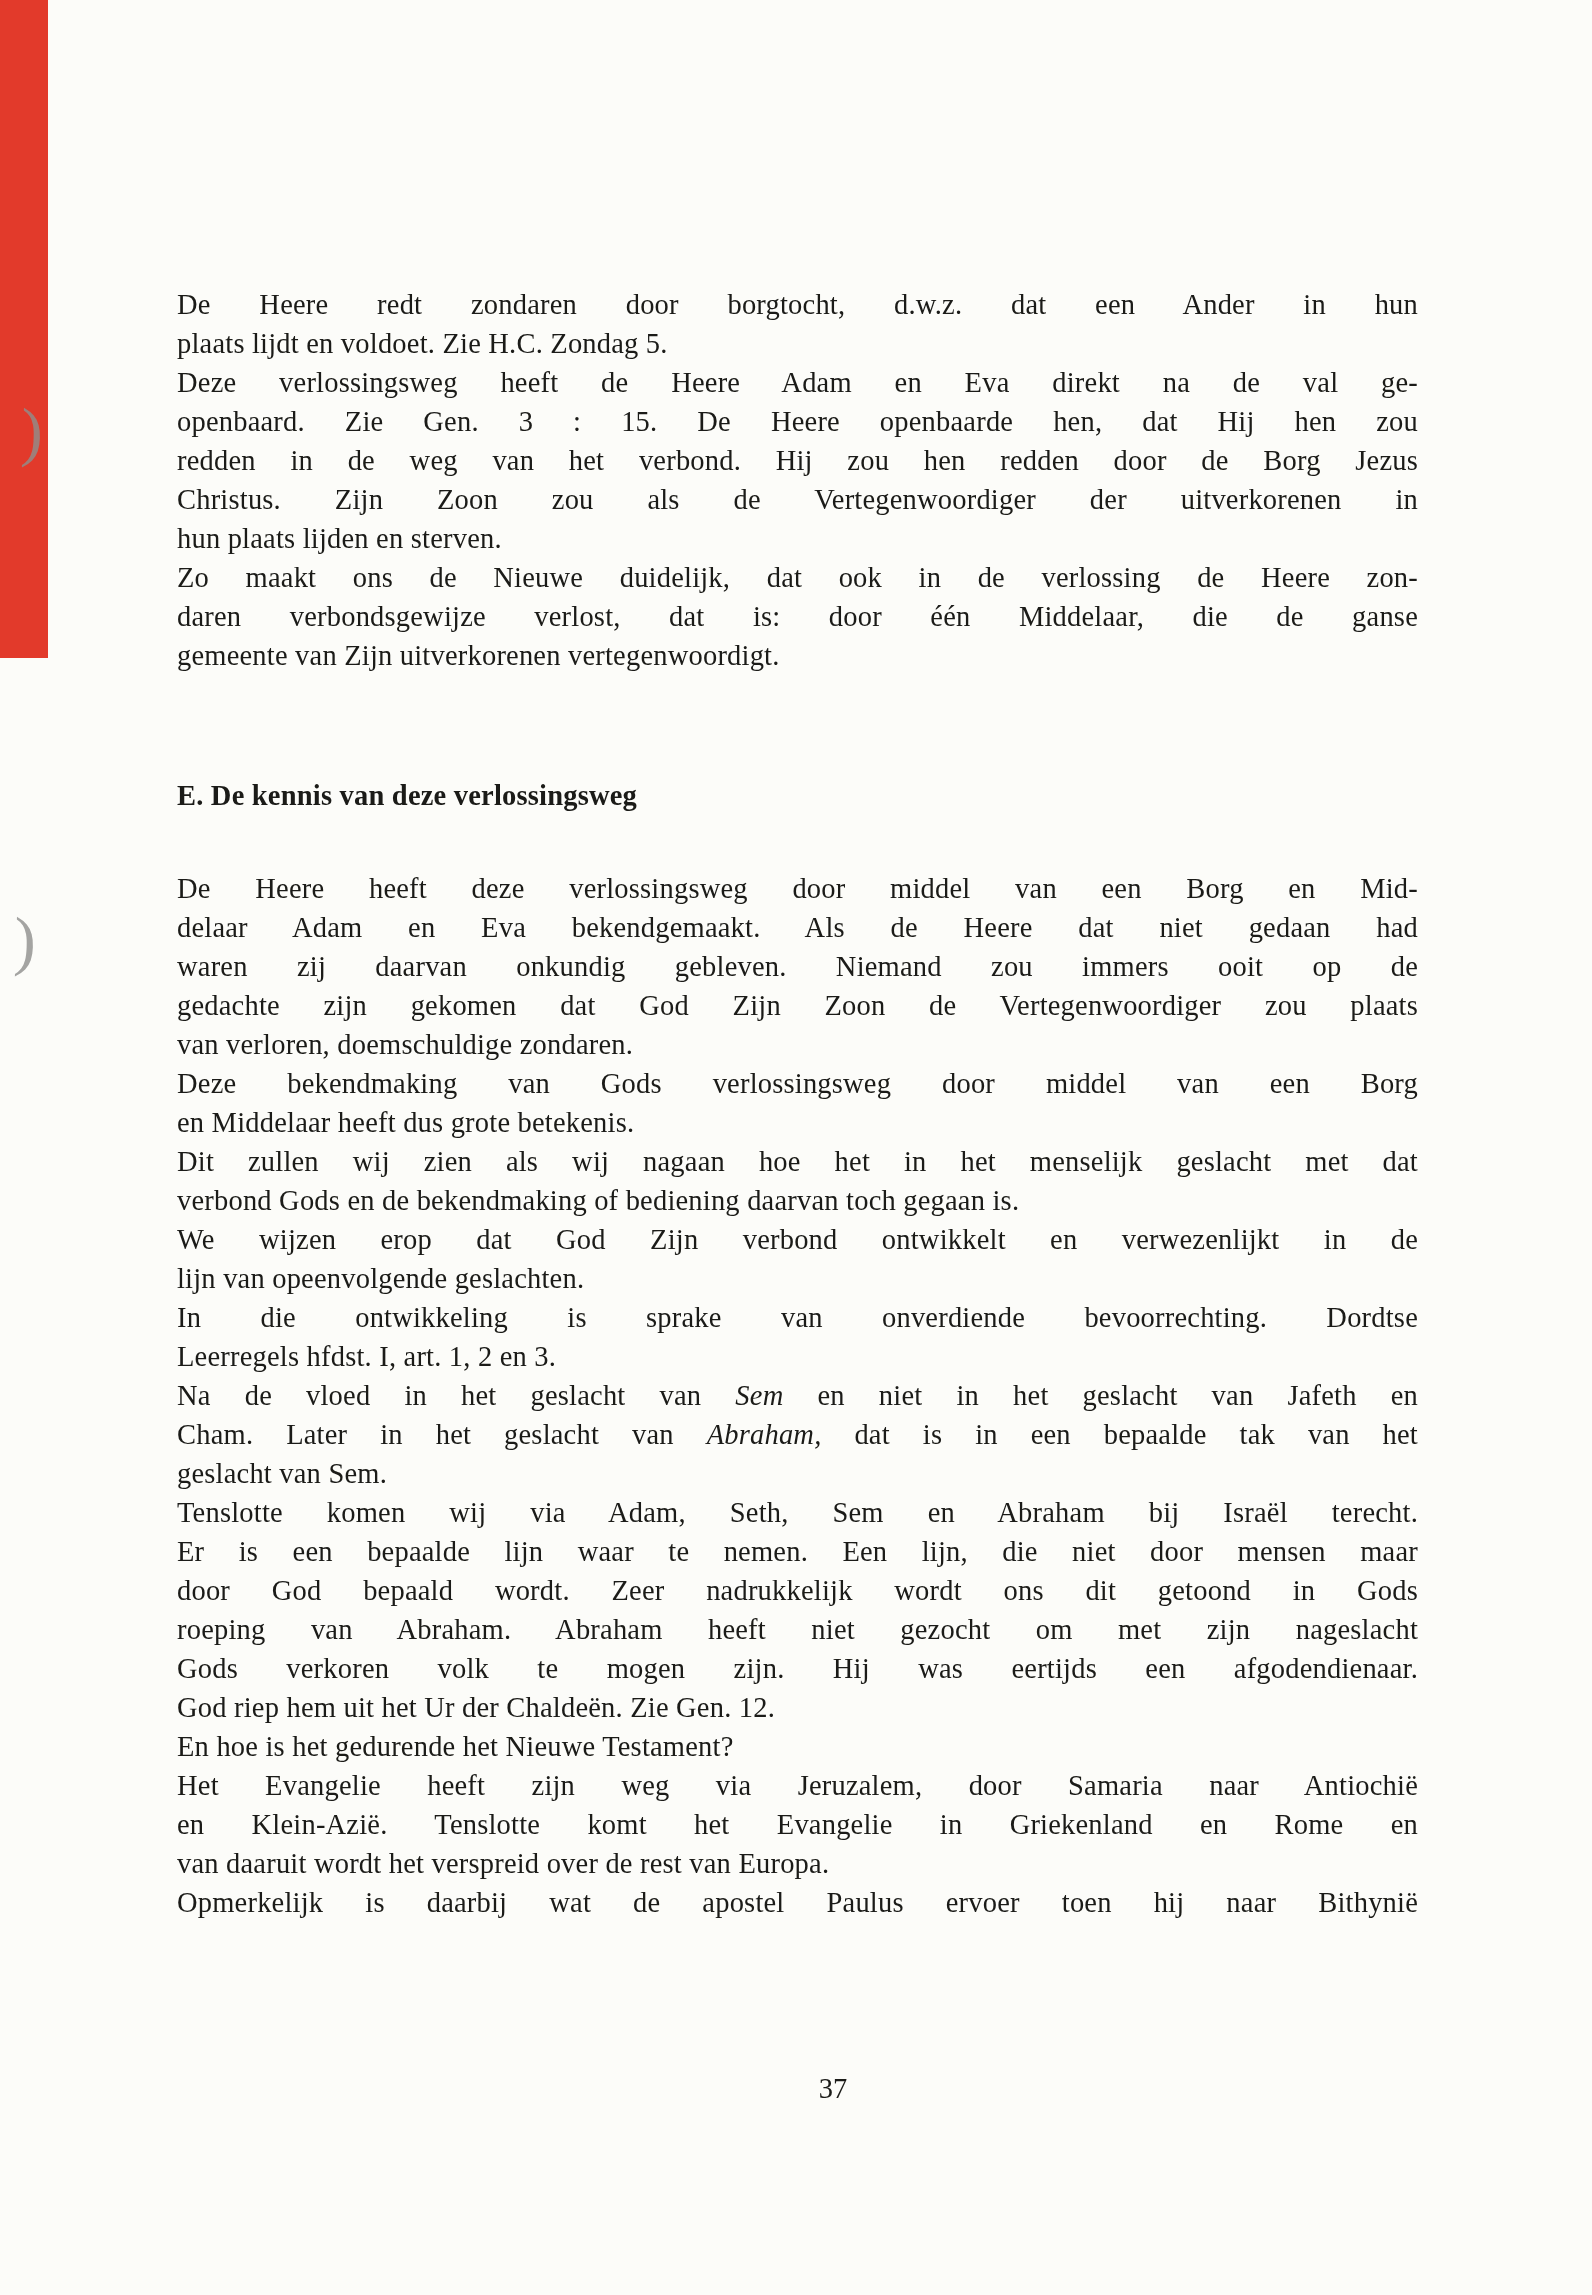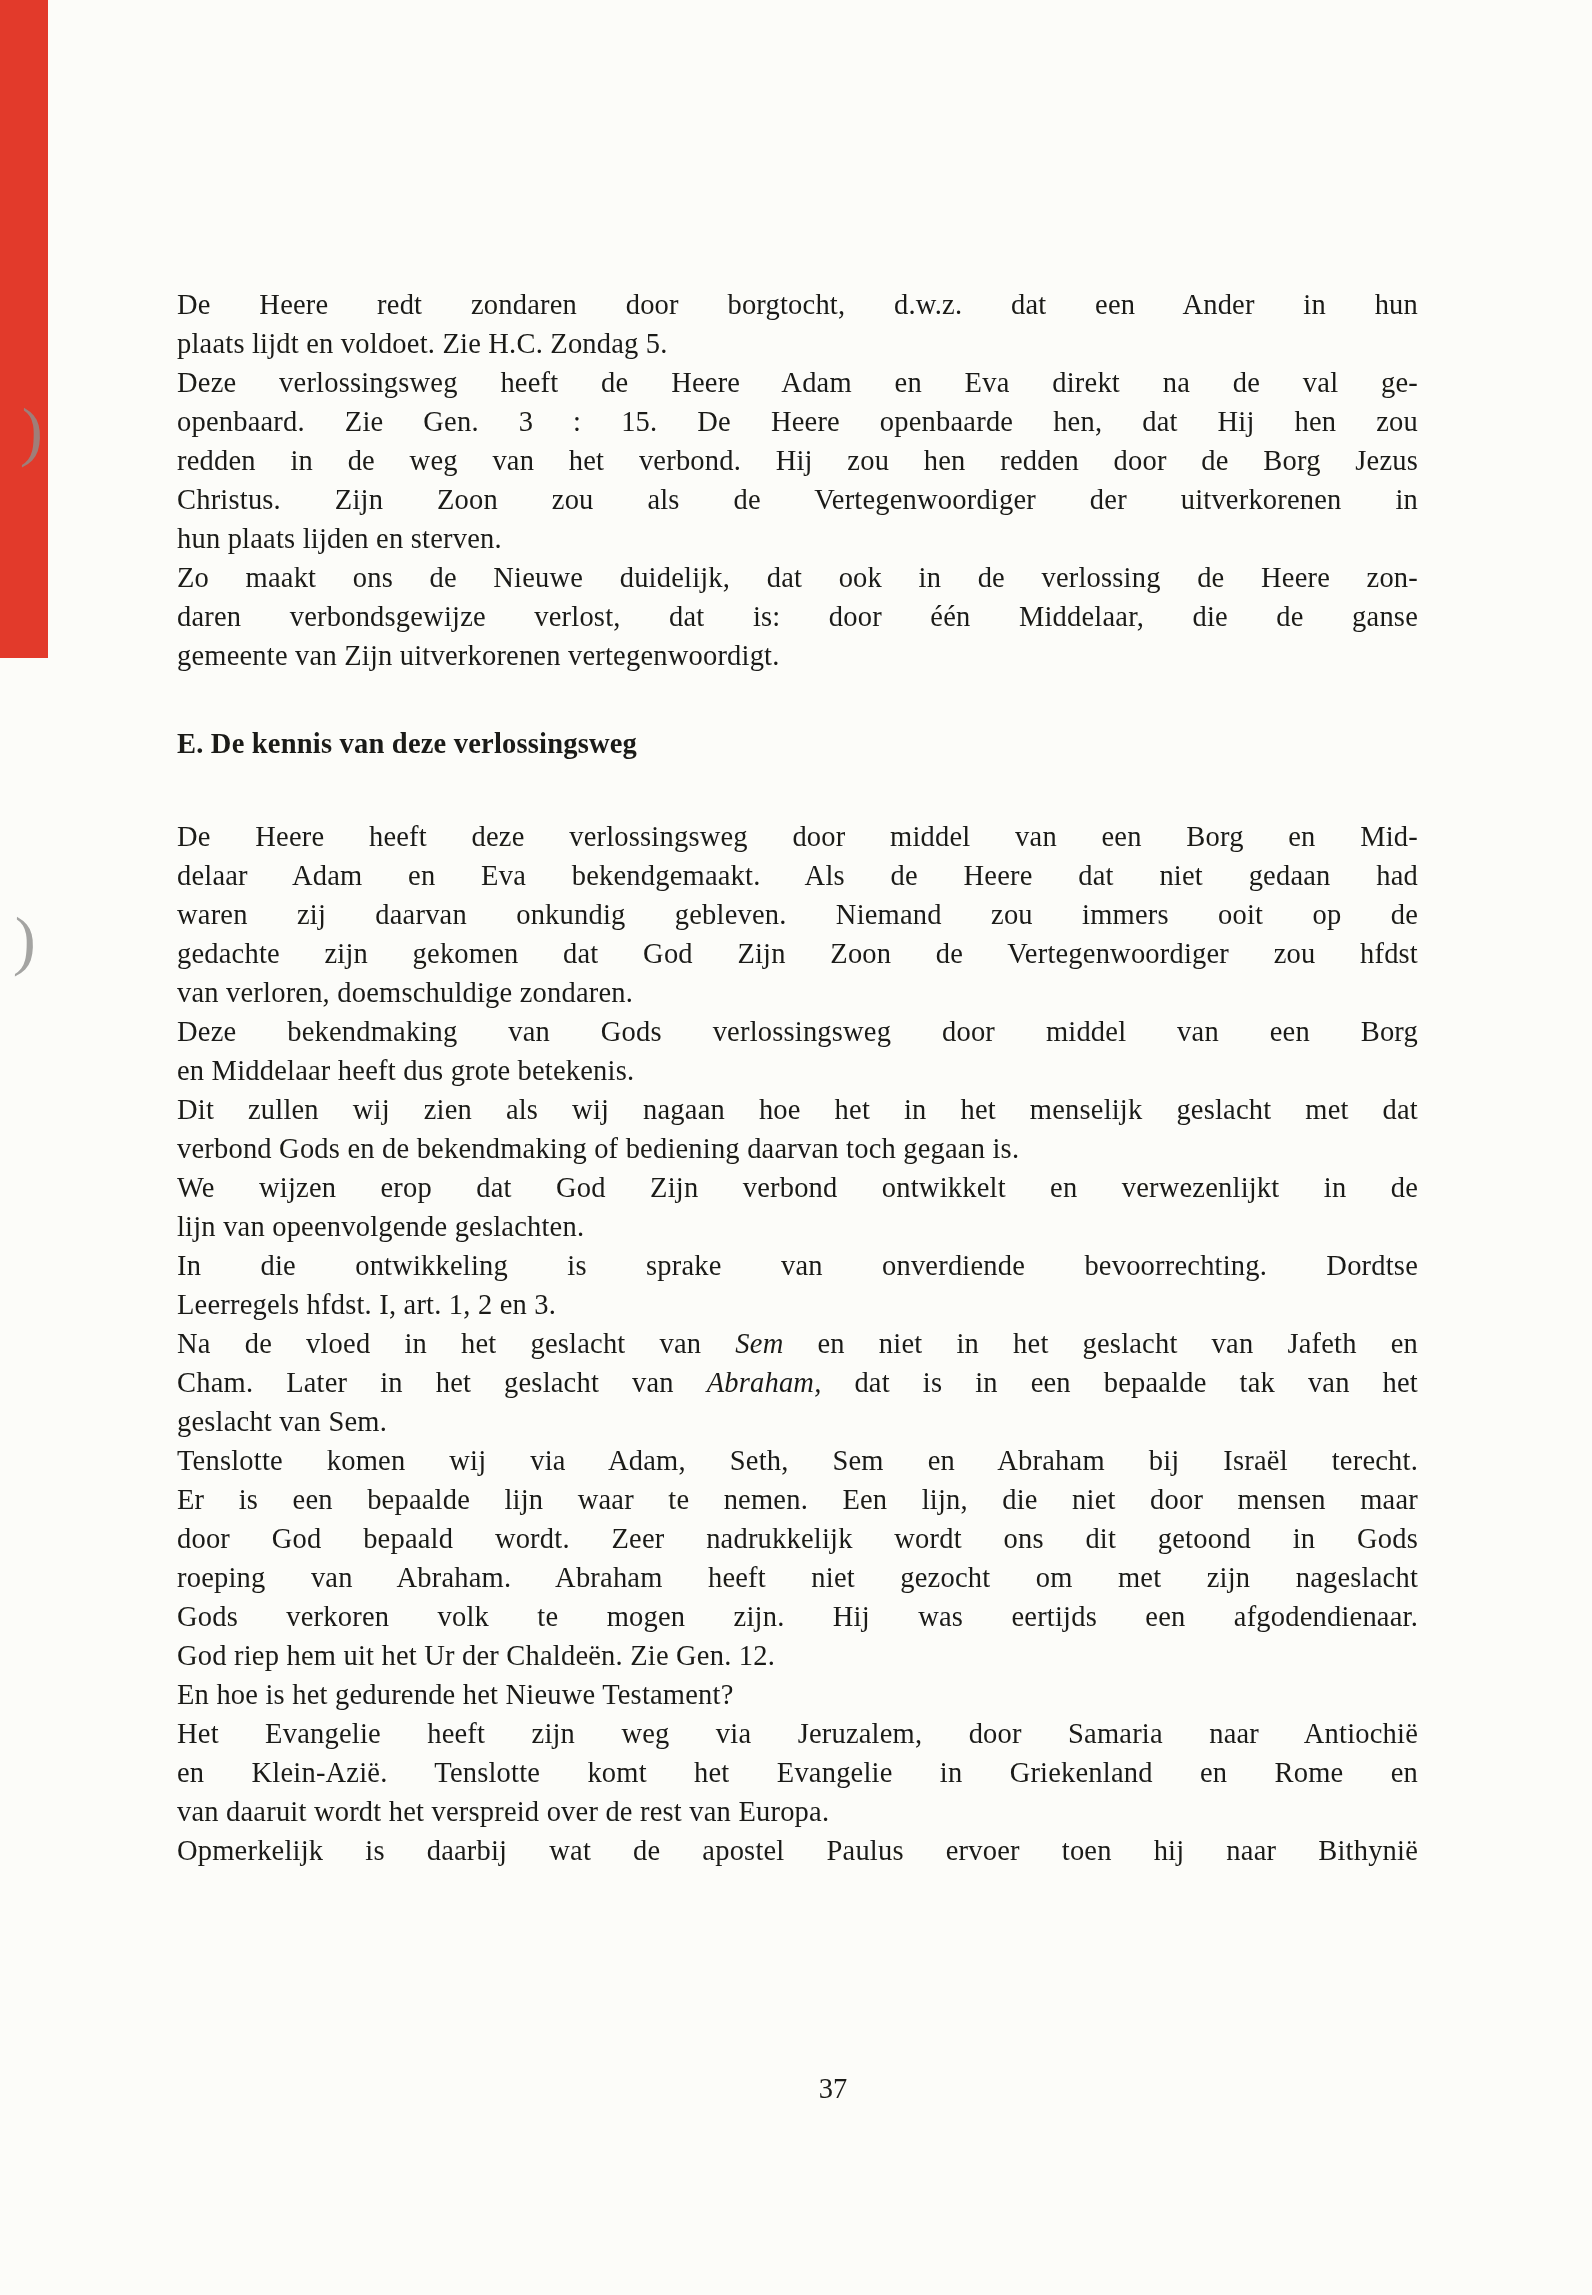--- a/index.html
+++ b/index.html
@@ -49,21 +49,21 @@
     white-space: normal;
     text-align: left;
   }
   .line.fill {
     text-align: justify;
     text-align-last: justify;
     text-justify: inter-word;
   }
   .heading {
     font-weight: bold;
-    margin-top: 49px;
+    margin-top: 101px;
     margin-bottom: 54px;
   }
   .page-number {
     position: absolute;
     left: 0;
     top: 2069px;
     width: 1592px;
     text-align: center;
     font-size: 28.5px;
     line-height: 39px;
@@ -93,21 +93,21 @@
       <div class="paragraph">
         <div class="line fill">Zo maakt ons de Nieuwe duidelijk, dat ook in de verlossing de Heere zon-</div>
         <div class="line fill">daren verbondsgewijze verlost, dat is: door één Middelaar, die de ganse</div>
         <div class="line">gemeente van Zijn uitverkorenen vertegenwoordigt.</div>
       </div>
       <div class="heading">E. De kennis van deze verlossingsweg</div>
       <div class="paragraph">
         <div class="line fill">De Heere heeft deze verlossingsweg door middel van een Borg en Mid-</div>
         <div class="line fill">delaar Adam en Eva bekendgemaakt. Als de Heere dat niet gedaan had</div>
         <div class="line fill">waren zij daarvan onkundig gebleven. Niemand zou immers ooit op de</div>
-        <div class="line fill">gedachte zijn gekomen dat God Zijn Zoon de Vertegenwoordiger zou hfdst</div>
+        <div class="line fill">gedachte zijn gekomen dat God Zijn Zoon de Vertegenwoordiger zou plaats</div>
         <div class="line">van verloren, doemschuldige zondaren.</div>
       </div>
       <div class="paragraph">
         <div class="line fill">Deze bekendmaking van Gods verlossingsweg door middel van een Borg</div>
         <div class="line">en Middelaar heeft dus grote betekenis.</div>
       </div>
       <div class="paragraph">
         <div class="line fill">Dit zullen wij zien als wij nagaan hoe het in het menselijk geslacht met dat</div>
         <div class="line">verbond Gods en de bekendmaking of bediening daarvan toch gegaan is.</div>
       </div>

